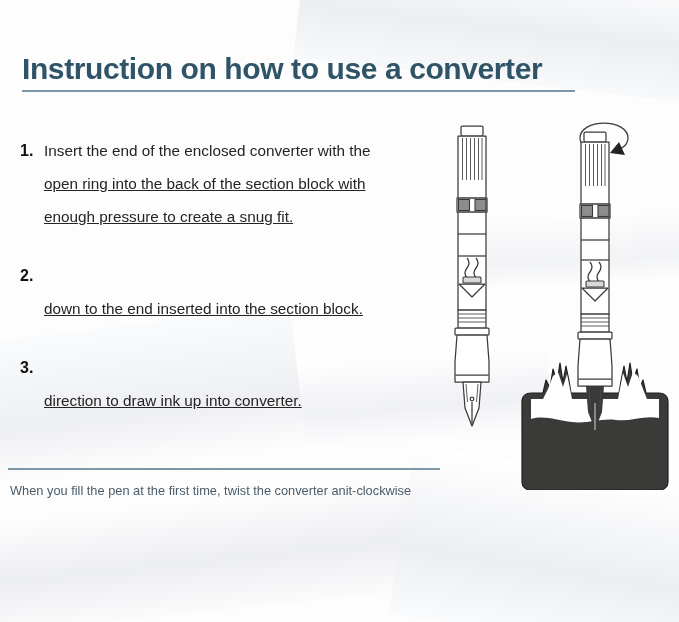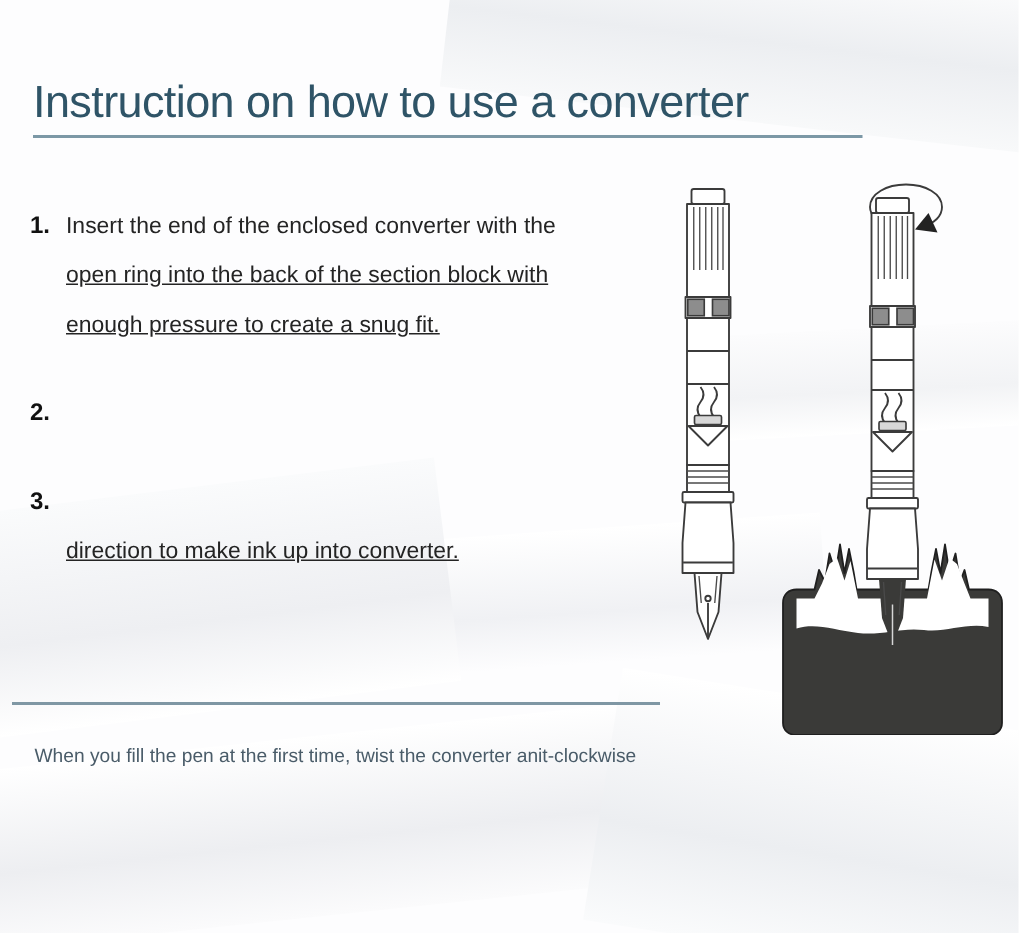--- a/index.html
+++ b/index.html
@@ -73,21 +73,21 @@
   
   #title-block {
     position: absolute;
     left: 22px;
     top: 52px;
     width: 560px;
   }
   #doc-title {
     font-family: "Liberation Sans", sans-serif;
     font-size: 30px;
-    font-weight: 400;
+    font-weight: 700;
     letter-spacing: -0.4px;
     color: #2f5467;
     line-height: 34px;
     margin: 0;
     white-space: nowrap;
   }
   #title-rule {
     margin-top: 4px;
     width: 553px;
     height: 2px;
@@ -140,21 +140,21 @@
   }
   #footer-note {
     position: absolute;
     left: 10px;
     top: 480px;
     width: 470px;
     font-size: 12.8px;
     line-height: 21px;
     color: #4a5c69;
   }
-  #footer-note p { margin: 13px; }
+  #footer-note p { margin: 0; }
 
   
   #illustrations {
     position: absolute;
     left: 430px;
     top: 110px;
     width: 249px;
     height: 380px;
   }
   #illustrations svg { display: block; }
@@ -190,28 +190,31 @@
       </div>
       <div class="step-line step-cont">
         <span class="step-text">enough pressure to create a snug fit.</span>
       </div>
     </div>
 
     <div class="step">
       <div class="step-line">
         <span class="step-num">2.</span>
       </div>
+      <div class="step-line step-cont">
+        <span class="step-text">down to the end inserted into the section block.</span>
+      </div>
     </div>
 
     <div class="step">
       <div class="step-line">
         <span class="step-num">3.</span>
       </div>
       <div class="step-line step-cont">
-        <span class="step-text">direction to make ink up into converter.</span>
+        <span class="step-text">direction to draw ink up into converter.</span>
       </div>
     </div>
 
   </div>
 
   <div id="footer-rule"></div>
   <div id="footer-note">
     <p>When you fill the pen at the first time, twist the converter anit-clockwise</p>
   </div>
 

